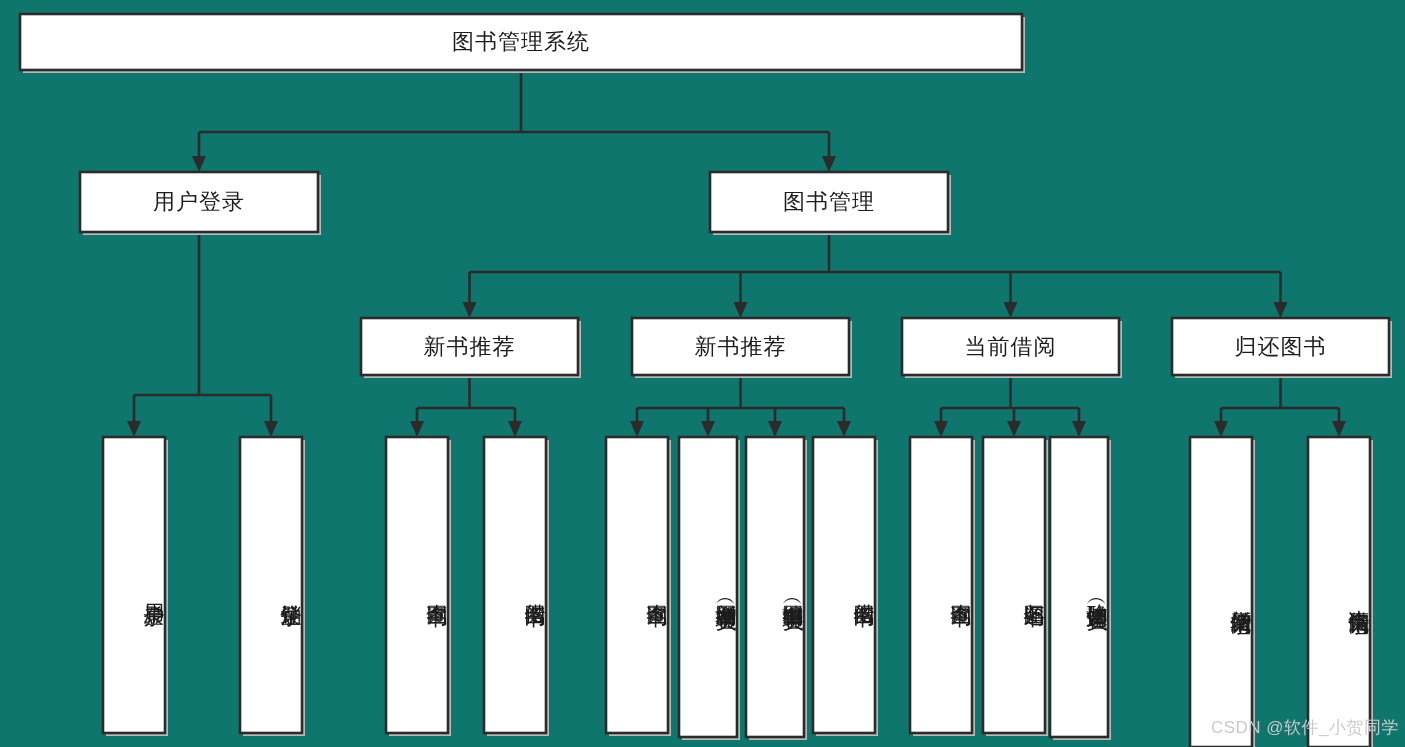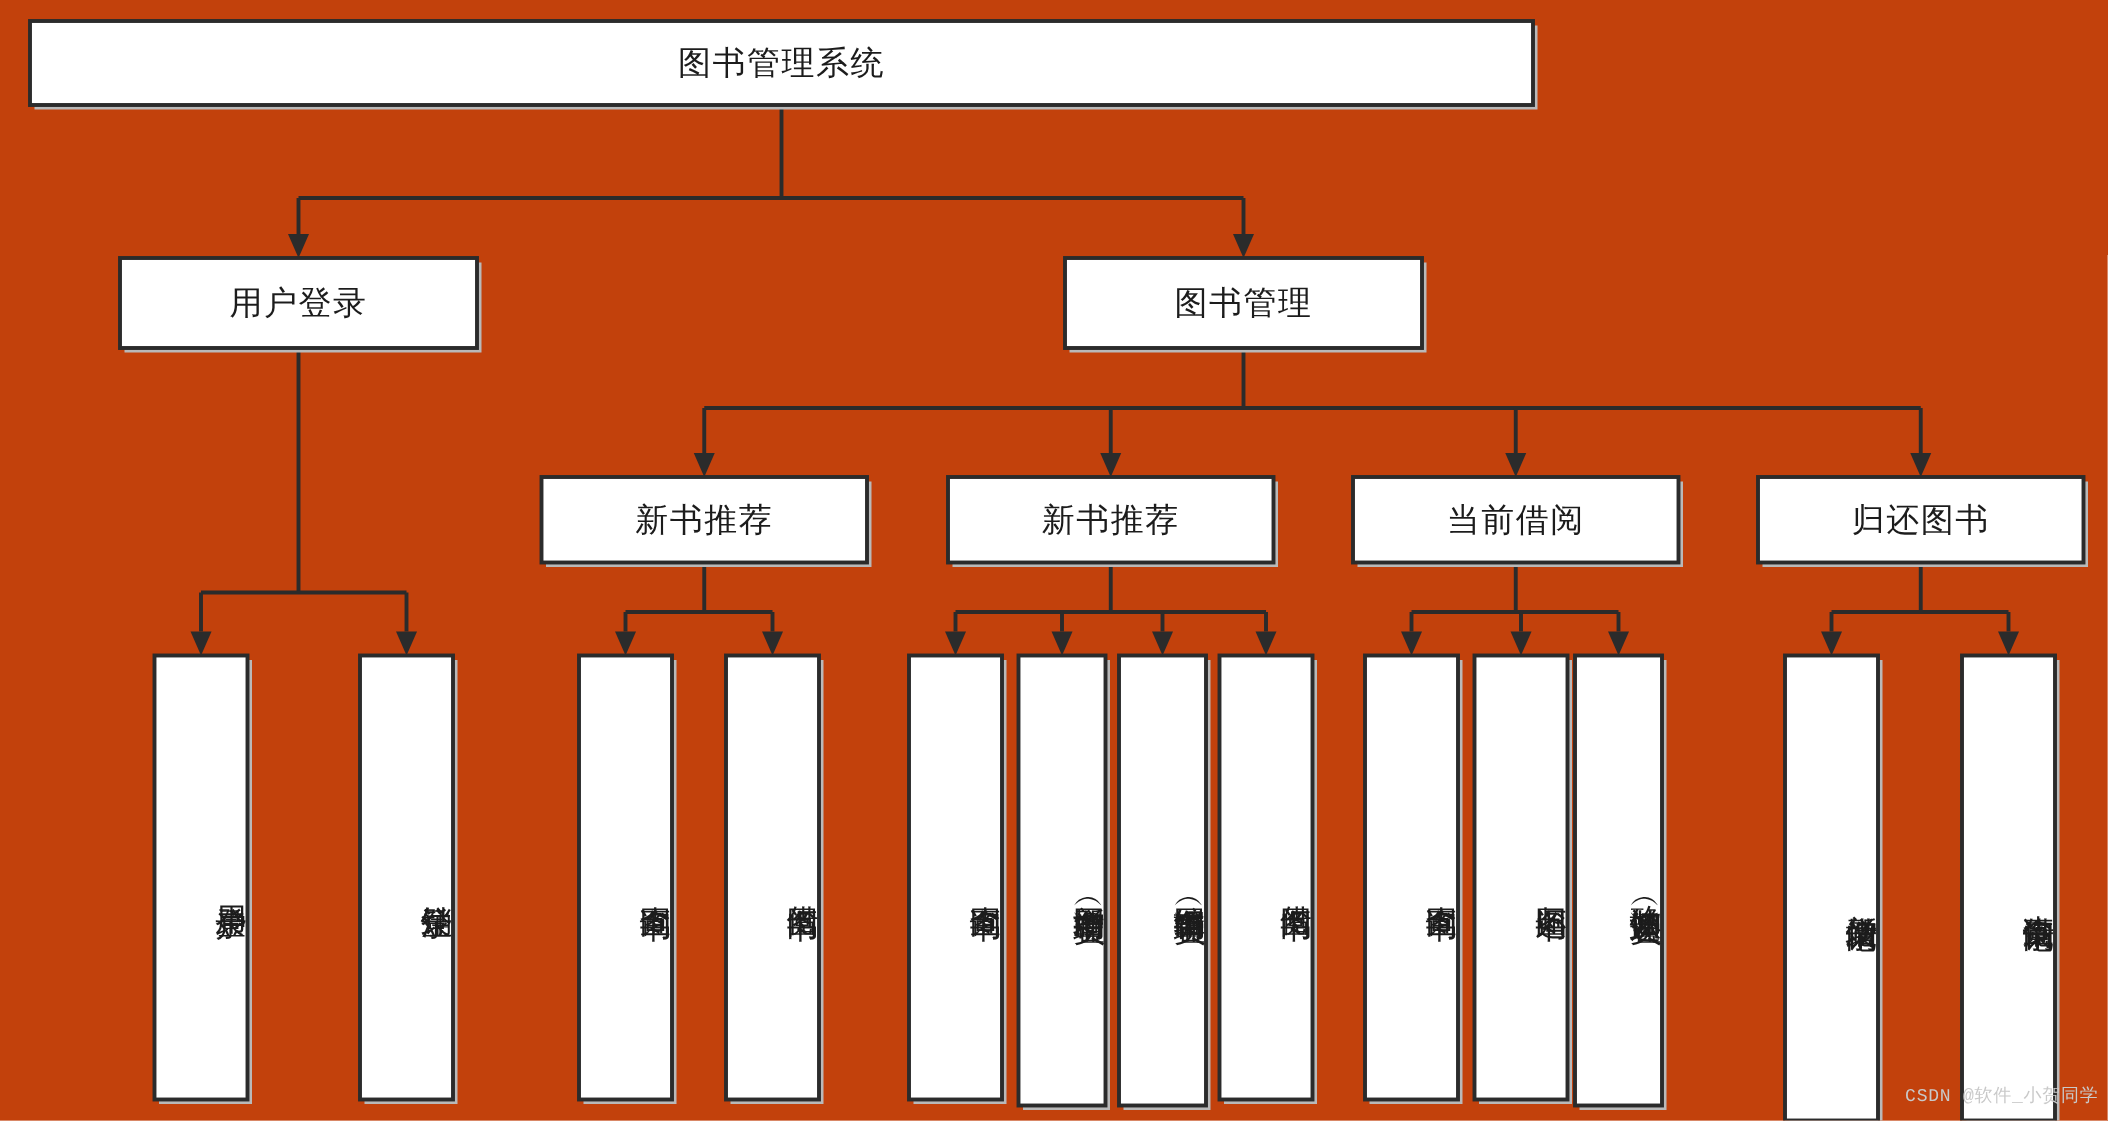--- a/index.html
+++ b/index.html
@@ -10,21 +10,21 @@
   body {
     width: 1405px;
     height: 747px;
     overflow: hidden;
     font-family: "DejaVu Sans", "Liberation Sans", sans-serif;
   }
   #diagram-root {
     position: relative;
     width: 1405px;
     height: 747px;
-    background: #c2410c;
+    background: #0f766e;
   }
   svg.canvas {
     position: absolute;
     left: 0;
     top: 0;
     width: 1405px;
     height: 747px;
     display: block;
   }
   .node-rect {
@@ -68,25 +68,25 @@
     color: #1c1c1c;
     letter-spacing: 1px;
     pointer-events: none;
     white-space: nowrap;
     font-family: "DejaVu Sans", "Liberation Sans", sans-serif;
   }
   #watermark {
     position: absolute;
     right: 6px;
     bottom: 8px;
-    font-size: 12px;
+    font-size: 17px;
     color: #c9c9c9;
     letter-spacing: 0.5px;
     white-space: nowrap;
-    font-family: Liberation Mono, monospace;
+    font-family: Liberation Sans, sans-serif;
   }
 </style>
 </head>
 <body>
 
 <div id="diagram-root">
 
   <svg class="canvas" id="chart-svg" viewBox="0 0 1405 747">
     <g id="edges-layer">
         <path d="M521,70 L521,132" class="connector"></path>

